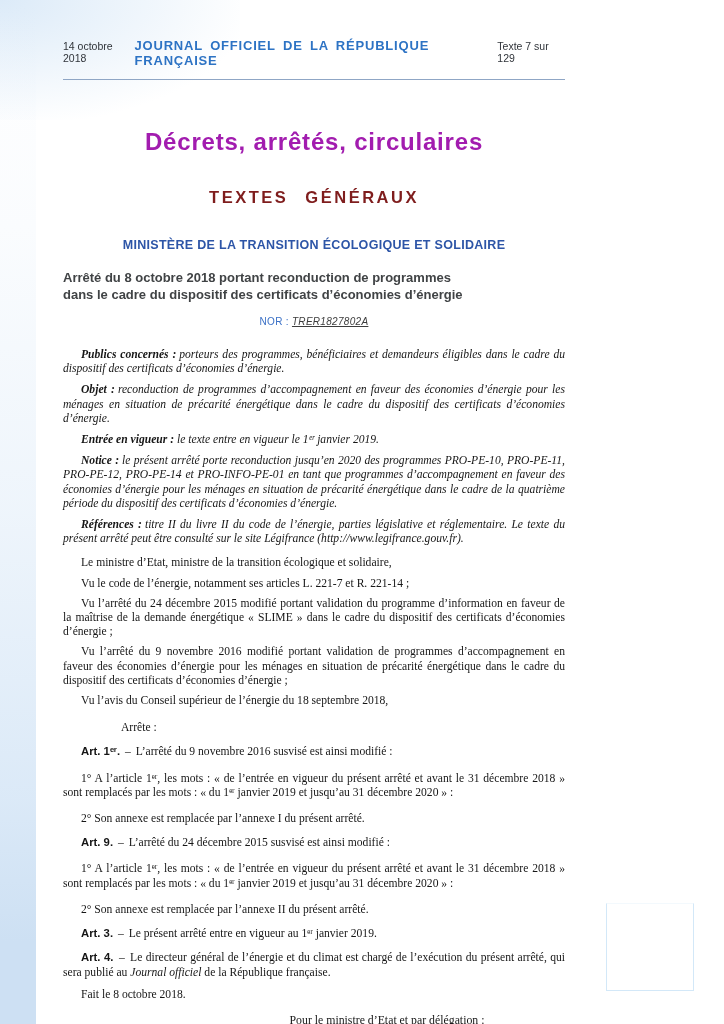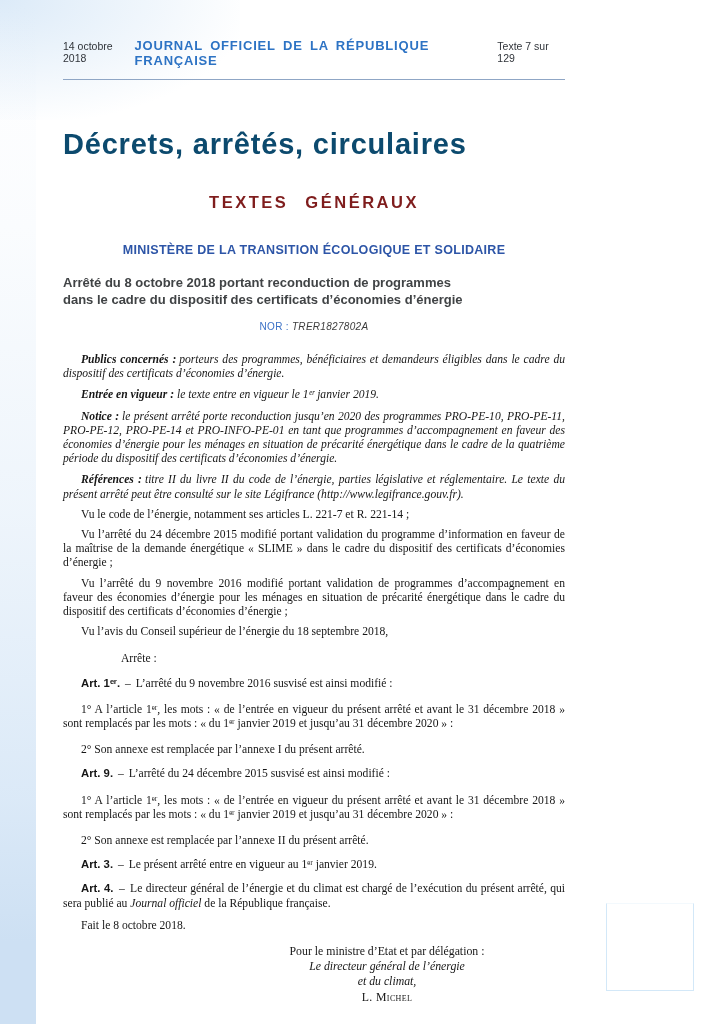--- a/index.html
+++ b/index.html
@@ -51,23 +51,23 @@
   .header .journal {
     font-size: 13px; font-weight: bold; color: #2d73c4; letter-spacing: 0.8px;
     word-spacing: 3px;
   }
   .rule {
     margin-top: 11px;
     border-bottom: 1.5px solid #8fa6c5;
   }
   
   .main-title {
-    margin: 48px 0 0 0; text-align: left;
-    font-family: "Liberation Sans", "DejaVu Sans", sans-serif;
-    font-size: 29px; font-weight: bold; color: #0c4a6e; letter-spacing: 0.8px;
+    margin: 48px 0 0 0; text-align: center;
+    font-family: "Liberation Sans", "DejaVu Sans", sans-serif;
+    font-size: 24px; font-weight: bold; color: #a21caf; letter-spacing: 0.8px;
   }
   .section-title {
     margin: 32px 0 0 0; text-align: center;
     font-family: "Liberation Sans", "DejaVu Sans", sans-serif;
     font-size: 16.5px; font-weight: bold; color: #7f1d1d;
     letter-spacing: 2.5px; word-spacing: 10px;
   }
   .ministry {
     margin: 31px 0 0 0; text-align: center;
     font-family: "Liberation Sans", "DejaVu Sans", sans-serif;
@@ -77,21 +77,21 @@
     margin: 18px 0 0 0; text-align: left;
     font-family: "Liberation Sans", "DejaVu Sans", sans-serif;
     font-size: 13px; font-weight: bold; color: #404345; line-height: 16.5px;
   }
   .nor {
     margin: 13px 0 0 0; text-align: center;
     font-family: "Liberation Sans", "DejaVu Sans", sans-serif;
     font-size: 10px;
   }
   .nor .nor-label { color: #3a70c6; letter-spacing: 0.3px; }
-  .nor .nor-code  { color: #3c3c3c; font-style: italic; letter-spacing: 0.3px; }
+  .nor .nor-code  { color: #3c3c3c; font-style: italic; letter-spacing: 0.3px; text-decoration: underline; }
   
   p {
     margin: 0; font-size: 11.6px; line-height: 14.2px;
     text-align: justify; text-indent: 18px;
   }
   .sum { font-style: italic; margin-top: 7px; }
   .sum .lead { font-weight: bold; margin-right: 3px; }
   .first-sum { margin-top: 21px; }
   .recital { margin-top: 6px; }
   .first-recital { margin-top: 10px; }
@@ -141,29 +141,33 @@
     </div>
 
     <div class="nor">
       <span class="nor-label">NOR : </span><span class="nor-code">TRER1827802A</span>
     </div>
 
     <p class="sum first-sum">
       <span class="lead">Publics concernés :</span><span>porteurs des programmes, bénéficiaires et demandeurs éligibles dans le cadre du dispositif des certificats d’économies d’énergie.</span>
     </p>
     <p class="sum">
+      <span class="lead">Objet :</span><span>reconduction de programmes d’accompagnement en faveur des économies d’énergie pour les ménages en situation de précarité énergétique dans le cadre du dispositif des certificats d’économies d’énergie.</span>
+    </p>
+    <p class="sum">
       <span class="lead">Entrée en vigueur :</span><span>le texte entre en vigueur le 1ᵉʳ janvier 2019.</span>
     </p>
     <p class="sum">
       <span class="lead">Notice :</span><span>le présent arrêté porte reconduction jusqu’en 2020 des programmes PRO-PE-10, PRO-PE-11, PRO-PE-12, PRO-PE-14 et PRO-INFO-PE-01 en tant que programmes d’accompagnement en faveur des économies d’énergie pour les ménages en situation de précarité énergétique dans le cadre de la quatrième période du dispositif des certificats d’économies d’énergie.</span>
     </p>
     <p class="sum">
       <span class="lead">Références :</span><span>titre II du livre II du code de l’énergie, parties législative et réglementaire. Le texte du présent arrêté peut être consulté sur le site Légifrance (http://www.legifrance.gouv.fr).</span>
     </p>
 
+    <p class="recital first-recital">Le ministre d’Etat, ministre de la transition écologique et solidaire,</p>
     <p class="recital">Vu le code de l’énergie, notamment ses articles L. 221-7 et R. 221-14 ;</p>
     <p class="recital">Vu l’arrêté du 24 décembre 2015 modifié portant validation du programme d’information en faveur de la maîtrise de la demande énergétique « SLIME » dans le cadre du dispositif des certificats d’économies d’énergie ;</p>
     <p class="recital">Vu l’arrêté du 9 novembre 2016 modifié portant validation de programmes d’accompagnement en faveur des économies d’énergie pour les ménages en situation de précarité énergétique dans le cadre du dispositif des certificats d’économies d’énergie ;</p>
     <p class="recital">Vu l’avis du Conseil supérieur de l’énergie du 18 septembre 2018,</p>
 
     <p class="arrete">Arrête :</p>
 
     <p class="art">
       <span class="num">Art. 1ᵉʳ.</span>
       <span class="dash">–</span>

